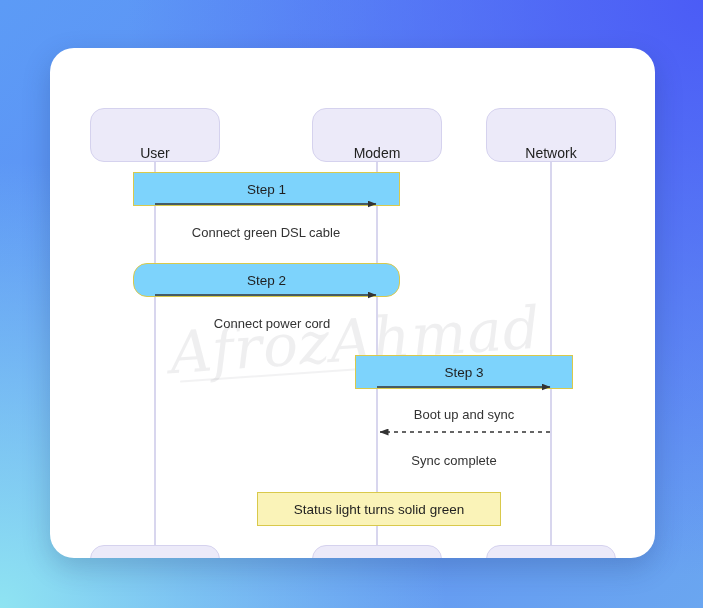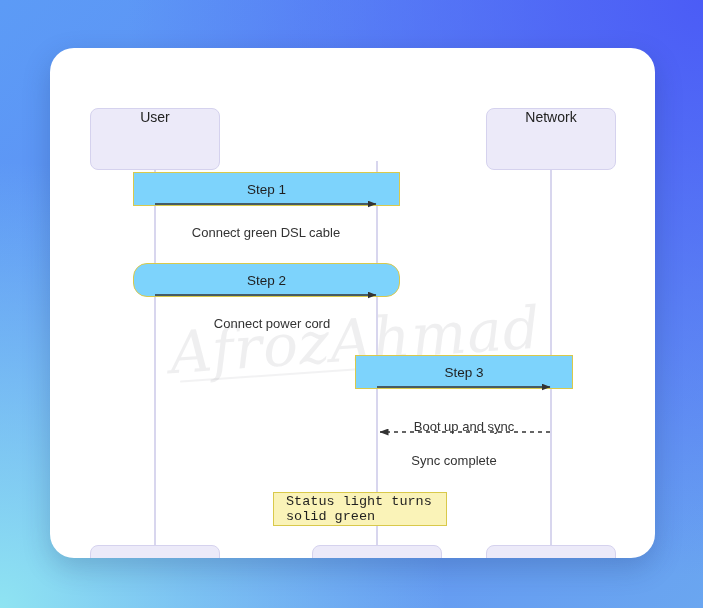--- a/index.html
+++ b/index.html
@@ -85,26 +85,26 @@
   
   .lifeline {
     position: absolute;
     width: 2px;
     background: #d8d6ee;
   }
 
   
   .participant {
     position: absolute;
-    height: 62px;
+    height: 54px;
     background: #eceaf9;
     border: 1px solid #d5d2ee;
-    border-radius: 8px;
+    border-radius: 14px;
     display: flex;
-    align-items: flex-start;
+    align-items: flex-end;
     justify-content: center;
     font-size: 14px;
     color: #222222;
     box-sizing: border-box;
   }
 
   
   .stepbar {
     position: absolute;
     height: 34px;
@@ -167,20 +167,23 @@
 
     <div id="diagram">
 
       <div class="lifeline" style="left:104px; top:113px; height:384px;"></div>
       <div class="lifeline" style="left:326px; top:113px; height:384px;"></div>
       <div class="lifeline" style="left:500px; top:113px; height:384px;"></div>
 
       <div class="participant" style="left:40px; top:60px; width:130px;">
         <span>User</span>
       </div>
+      <div class="participant" style="left:262px; top:60px; width:130px;">
+        <span>Modem</span>
+      </div>
       <div class="participant" style="left:436px; top:60px; width:130px;">
         <span>Network</span>
       </div>
 
       <div class="stepbar" style="left:83px; top:124px; width:267px;">
         <span>Step 1</span>
       </div>
 
       <div class="msglabel" style="left:105px; top:177px; width:222px;">
         <span>Connect green DSL cable</span>
@@ -191,29 +194,29 @@
       </div>
 
       <div class="msglabel" style="left:111px; top:268px; width:222px;">
         <span>Connect power cord</span>
       </div>
 
       <div class="stepbar" style="left:305px; top:307px; width:218px;">
         <span>Step 3</span>
       </div>
 
-      <div class="msglabel" style="left:327px; top:359px; width:174px;margin-top:12px;">
+      <div class="msglabel" style="left:327px; top:359px; width:174px;">
         <span>Boot up and sync</span>
       </div>
 
       <div class="msglabel" style="left:317px; top:405px; width:174px;">
         <span>Sync complete</span>
       </div>
 
-      <div class="note" style="left:223px; top:444px; width:174px;font-family:Liberation Mono, monospace;">
+      <div class="note" style="left:207px; top:444px; width:244px;">
         <span>Status light turns solid green</span>
       </div>
 
       <div class="participant" style="left:40px; top:497px; width:130px;">
         
       </div>
       <div class="participant" style="left:262px; top:497px; width:130px;">
         
       </div>
       <div class="participant" style="left:436px; top:497px; width:130px;">

